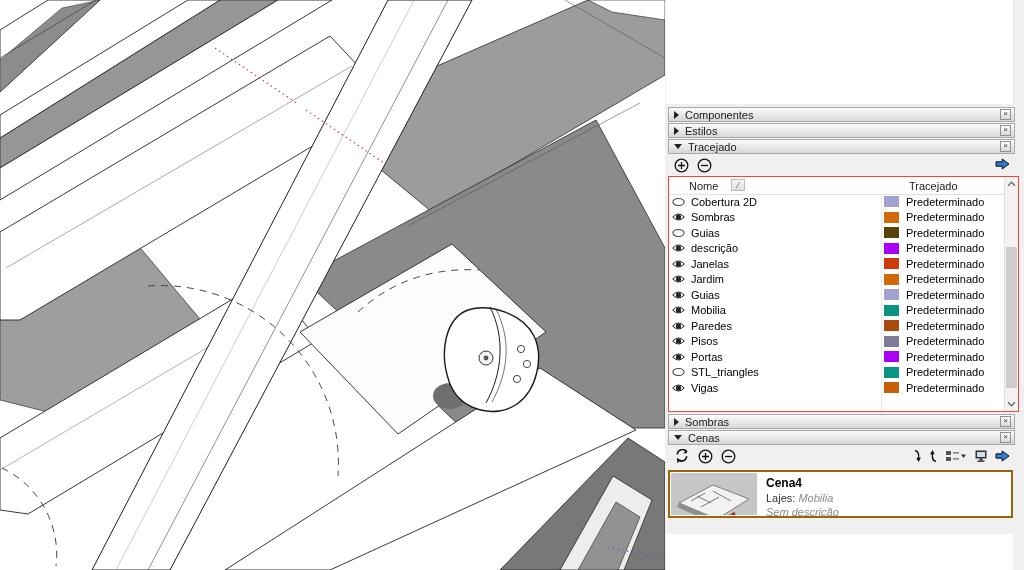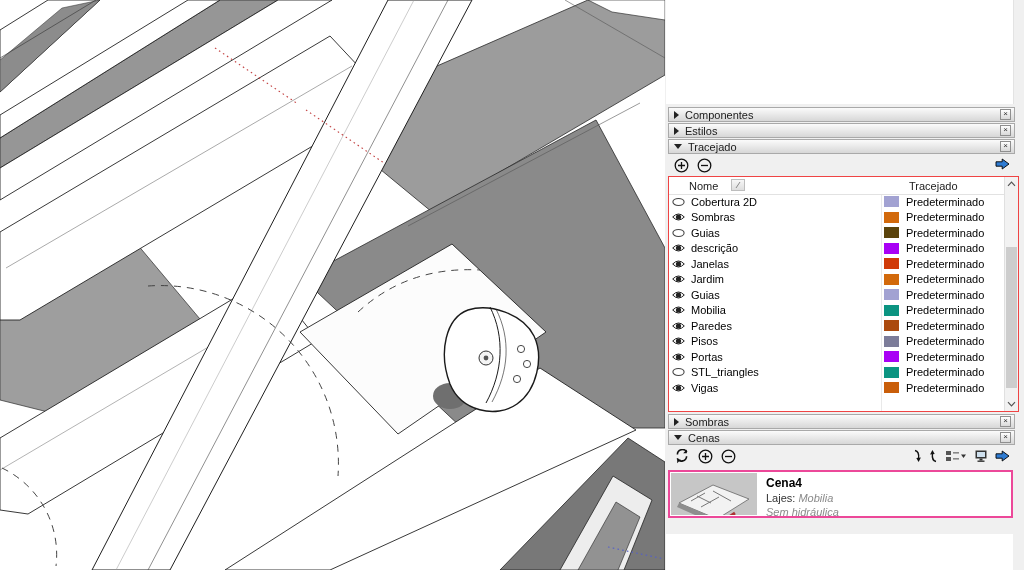--- a/index.html
+++ b/index.html
@@ -42,21 +42,21 @@
   .tag-row.selected .tag-name{color:#fff;}
   .swatch{position:absolute;left:196px;top:2px;width:15px;height:11px;}
   .pattern{position:absolute;left:218px;top:50%;transform:translateY(-50%);color:#000;}
   .dashline{position:absolute;left:220px;top:6px;width:92px;height:3px;
             background:repeating-linear-gradient(90deg,#000 0 6px,transparent 6px 12px);}
   .vscroll{position:absolute;right:0;top:0;width:13px;height:234px;background:#f2f2f2;border-left:1px solid #e0e0e0;}
   .sbtn{position:absolute;left:0;width:13px;height:14px;display:flex;align-items:center;justify-content:center;background:#f2f2f2;}
   .sthumb{position:absolute;left:1px;top:70px;width:11px;height:141px;background:#cdcdcd;}
   
   .scene-item{position:absolute;left:3px;top:470px;width:345px;height:48px;box-sizing:border-box;
-              border:2px solid #ec4899;background:#fff;display:flex;}
+              border:2px solid #a16207;background:#fff;display:flex;}
   .scene-thumb{flex:0 0 86px;margin:1px;background:#c9c9c9;overflow:hidden;}
   .scene-text{padding:4px 0 0 8px;}
   .scene-title{font-size:12px;font-weight:bold;color:#000;}
   .scene-line{margin-top:2px;color:#333;}
   .muted{color:#8a8a8a;font-style:italic;}
   .bottom-white{position:absolute;left:1px;top:534px;width:347px;height:36px;background:#fff;}
 </style>
 </head>
 <body>
 
@@ -427,19 +427,19 @@
           <line x1="52" y1="48" x2="64" y2="40" stroke="#a33" stroke-width="3"></line>
           <polygon points="49,51 52,46 55,49" fill="#522"></polygon>
         </svg>
       </div>
       <div class="scene-text">
         <div class="scene-title">Cena4</div>
         <div class="scene-line">
           <span>Lajes:</span>
           <span class="muted">Mobilia</span>
         </div>
-        <div class="scene-line muted">Sem hidráulica</div>
+        <div class="scene-line muted">Sem descrição</div>
       </div>
     </div>
 
     <div class="bottom-white"></div>
   </div>
 </div>
 
 </body></html>

